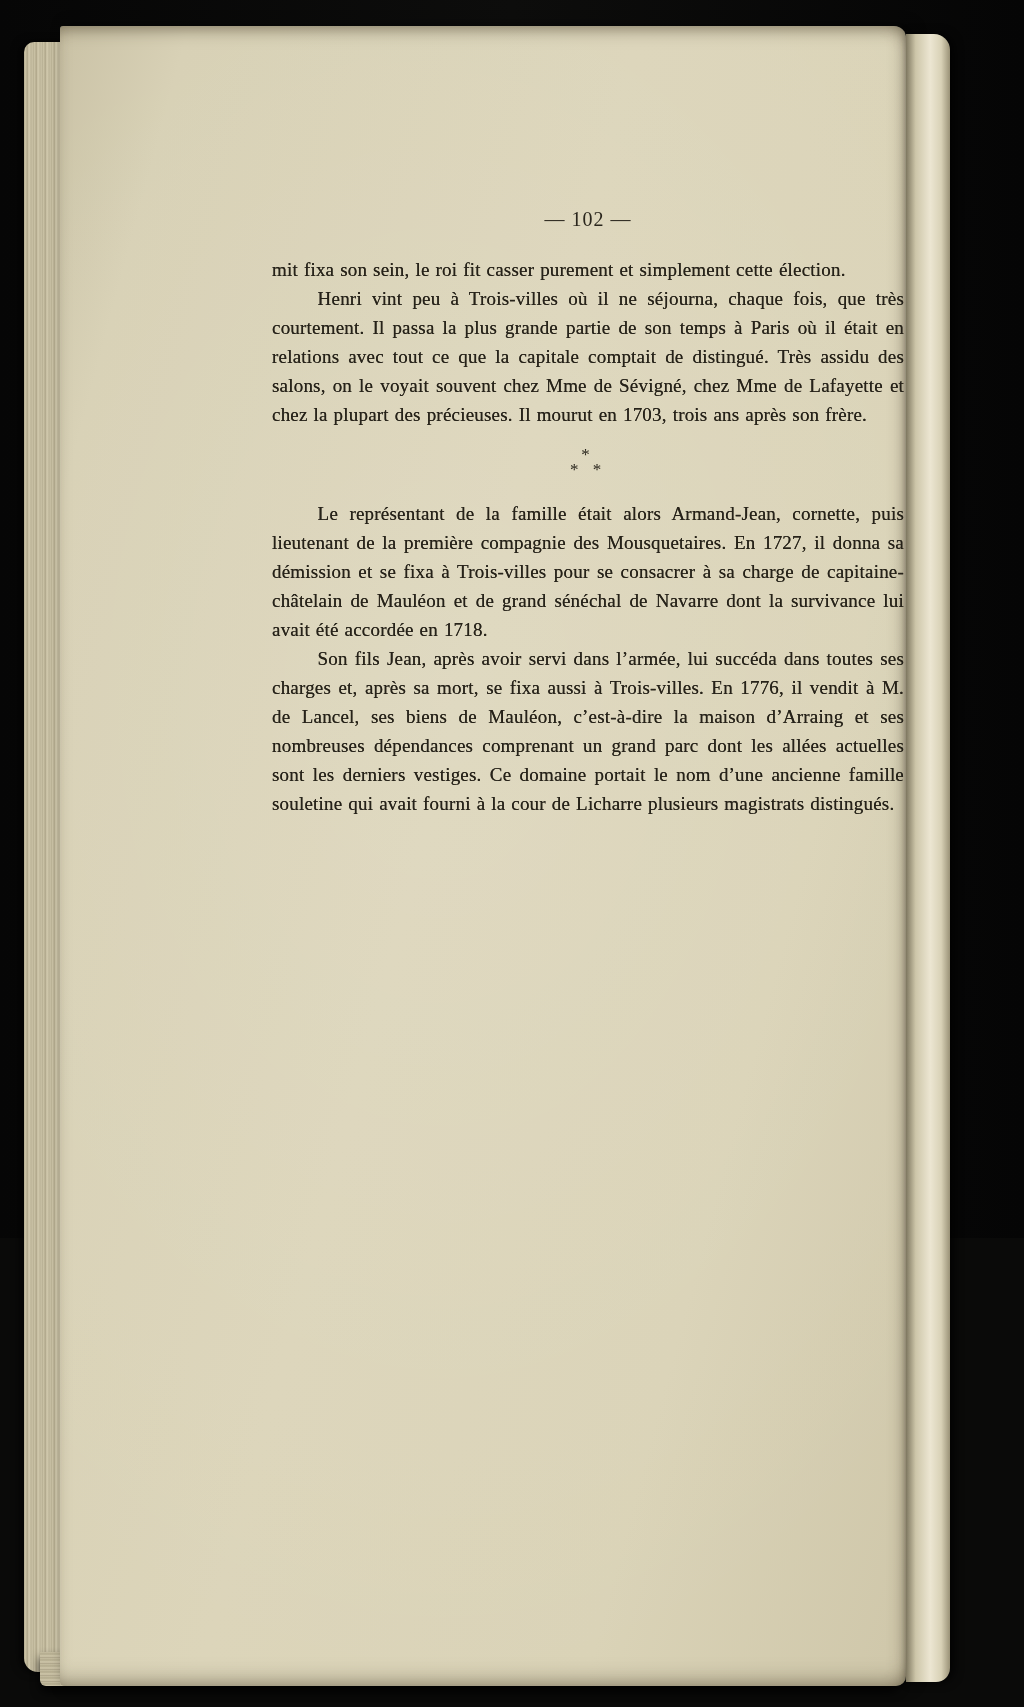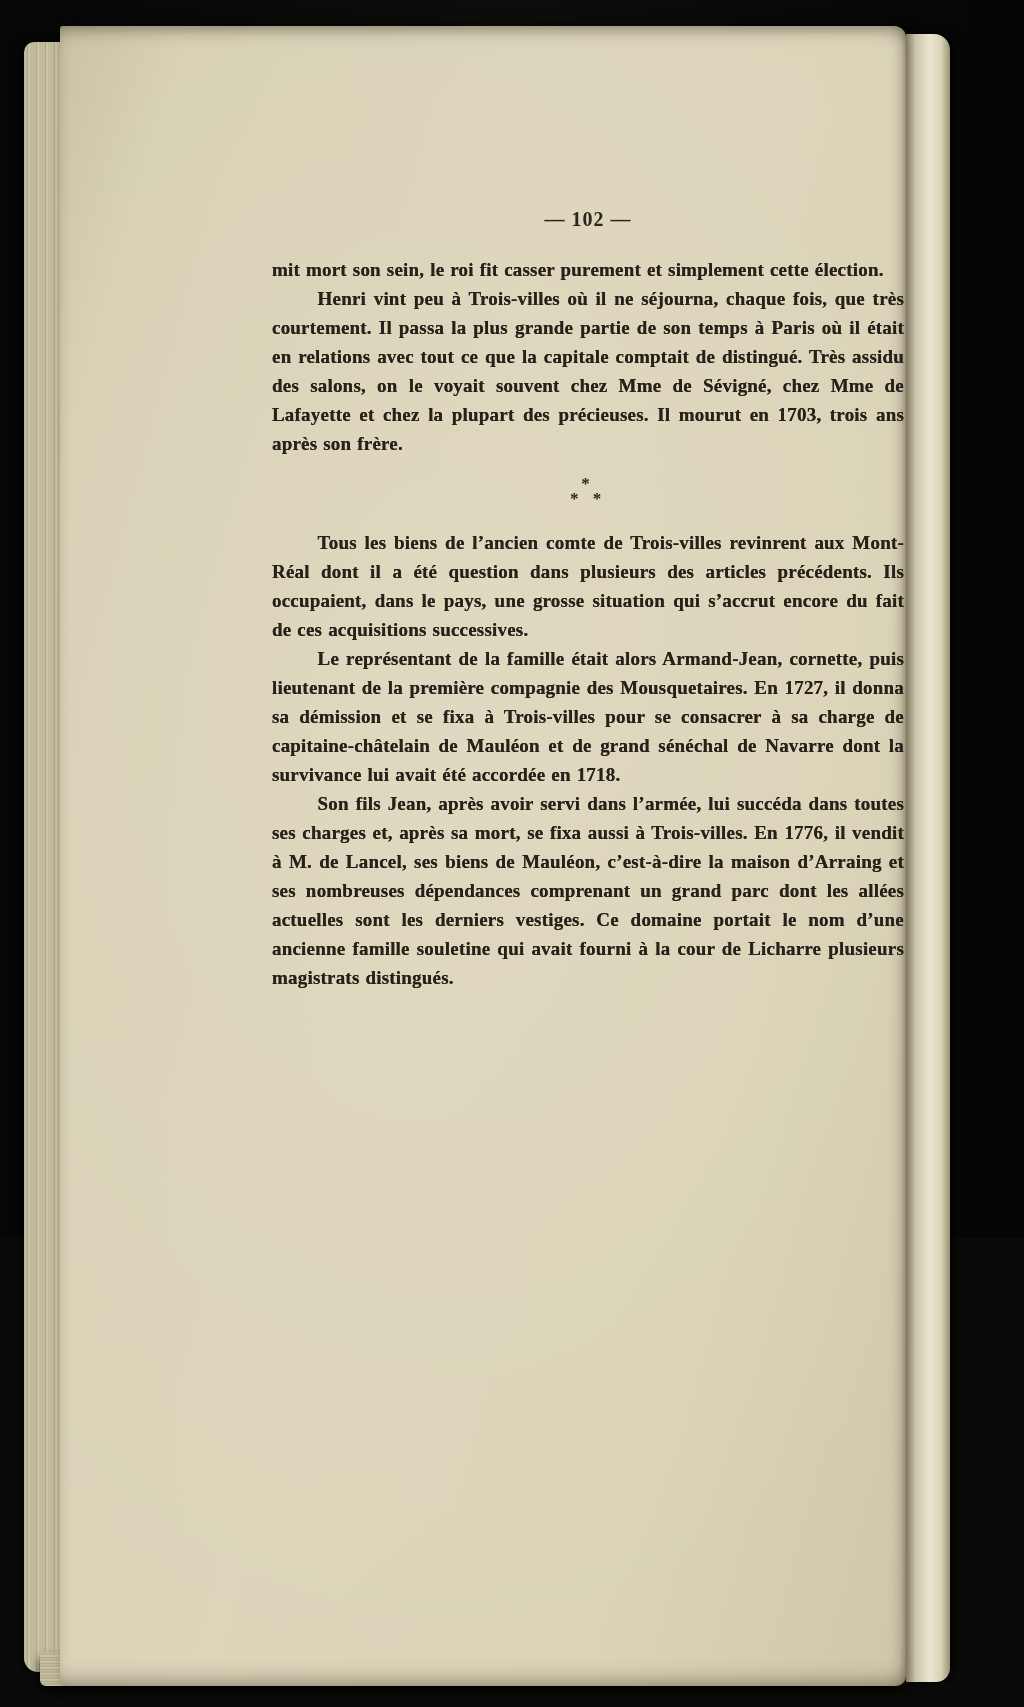--- a/index.html
+++ b/index.html
@@ -9,21 +9,20 @@
     width: 1024px;
     height: 1707px;
     overflow: hidden;
     font-family: "Liberation Serif", "DejaVu Serif", serif;
   }
   .scan-root {
     position: relative;
     width: 1024px;
     height: 1238px;
     background: linear-gradient(90deg, #060606 0%, #0d0d0c 50%, #050505 100%);
-    font-weight: bold;
   }
   
   .page-stack-left {
     position: absolute;
     left: 24px;
     top: 42px;
     width: 44px;
     height: 1630px;
     border-radius: 10px 0 0 14px;
     background:
@@ -121,30 +120,29 @@
 <div class="scan-root">
 
   <div class="page-stack-left"></div>
   <div class="page-stack-bottom"></div>
 
   <div class="page-main">
     <div class="text-block">
 
       <div class="page-number">— 102 —</div>
 
-      <p class="para noindent">mit mort son sein, le roi fit casser purement et simplement cette élection.</p>
+      <p class="para noindent">mit fixa son sein, le roi fit casser purement et simplement cette élection.</p>
 
       <p class="para">Henri vint peu à Trois-villes où il ne séjourna, chaque fois, que très courtement. Il passa la plus grande partie de son temps à Paris où il était en relations avec tout ce que la capitale comptait de distingué. Très assidu des salons, on le voyait souvent chez Mme de Sévigné, chez Mme de Lafayette et chez la plupart des précieuses. Il mourut en 1703, trois ans après son frère.</p>
 
       <div class="asterism">
         <span>*</span>
         <span>* *</span>
       </div>
 
-      <p class="para">Tous les biens de l’ancien comte de Trois-villes revinrent aux Mont-Réal dont il a été question dans plusieurs des articles précédents. Ils occupaient, dans le pays, une grosse situation qui s’accrut encore du fait de ces acquisitions successives.</p>
 
       <p class="para">Le représentant de la famille était alors Armand-Jean, cornette, puis lieutenant de la première compagnie des Mousquetaires. En 1727, il donna sa démission et se fixa à Trois-villes pour se consacrer à sa charge de capitaine-châtelain de Mauléon et de grand sénéchal de Navarre dont la survivance lui avait été accordée en 1718.</p>
 
       <p class="para">Son fils Jean, après avoir servi dans l’armée, lui succéda dans toutes ses charges et, après sa mort, se fixa aussi à Trois-villes. En 1776, il vendit à M. de Lancel, ses biens de Mauléon, c’est-à-dire la maison d’Arraing et ses nombreuses dépendances comprenant un grand parc dont les allées actuelles sont les derniers vestiges. Ce domaine portait le nom d’une ancienne famille souletine qui avait fourni à la cour de Licharre plusieurs magistrats distingués.</p>
 
 
     </div>
   </div>
 
   <div class="page-adjacent"></div>

